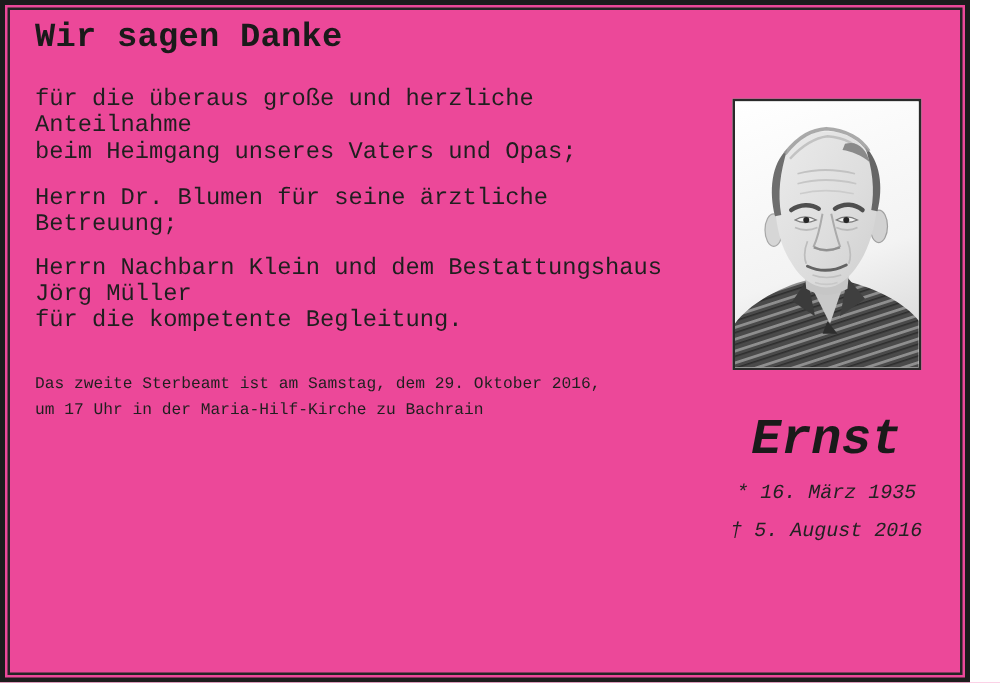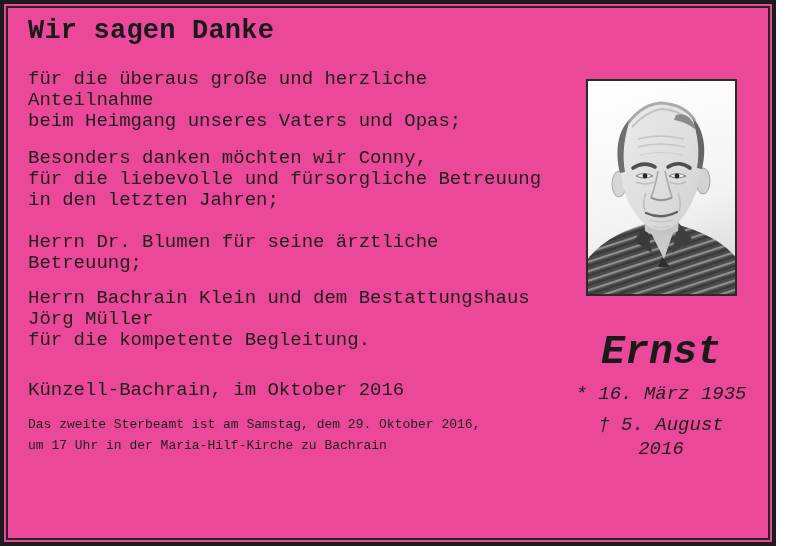--- a/index.html
+++ b/index.html
@@ -98,44 +98,40 @@
     line-height: 40px;
     font-weight: bold;
     font-style: italic;
     color: #1a1a1a;
   }
   .dates {
     margin-top: 9px;
   }
   .date-line {
     margin: 0 0 7px 0;
-    font-size: 19px;
+    font-size: 16px;
     line-height: 24px;
     font-style: italic;
     color: #222;
   }
 </style>
 </head>
 <body>
 
 <div class="page">
   <div class="frame-outer"></div>
   <div class="frame-inner"></div>
 
   <div class="text-col">
     <h1 class="title">Wir sagen Danke</h1>
     <p class="para p0">für die überaus große und herzliche Anteilnahme
 beim Heimgang unseres Vaters und Opas;</p>
-    <p class="para p2">Besonders danken möchten wir Conny,
-für die liebevolle und fürsorgliche Betreuung
-in den letzten Jahren;</p>
     <p class="para p3">Herrn Dr. Blumen für seine ärztliche Betreuung;</p>
-    <p class="para p4">Herrn Bachrain Klein und dem Bestattungshaus Jörg Müller
+    <p class="para p4">Herrn Nachbarn Klein und dem Bestattungshaus Jörg Müller
 für die kompetente Begleitung.</p>
-    <p class="place-date">Künzell-Bachrain, im Oktober 2016</p>
     <p class="service">Das zweite Sterbeamt ist am Samstag, dem 29. Oktober 2016,
 um 17 Uhr in der Maria-Hilf-Kirche zu Bachrain</p>
   </div>
 
   <div class="memorial-col">
     <div class="photo-frame">
       <svg width="147" height="213" viewBox="0 0 147 213" xmlns="http://www.w3.org/2000/svg" aria-hidden="true">
         <defs>
           <linearGradient id="bgGrad" x1="0" y1="0" x2="0.25" y2="1">
             <stop offset="0" stop-color="#ffffff"></stop>

